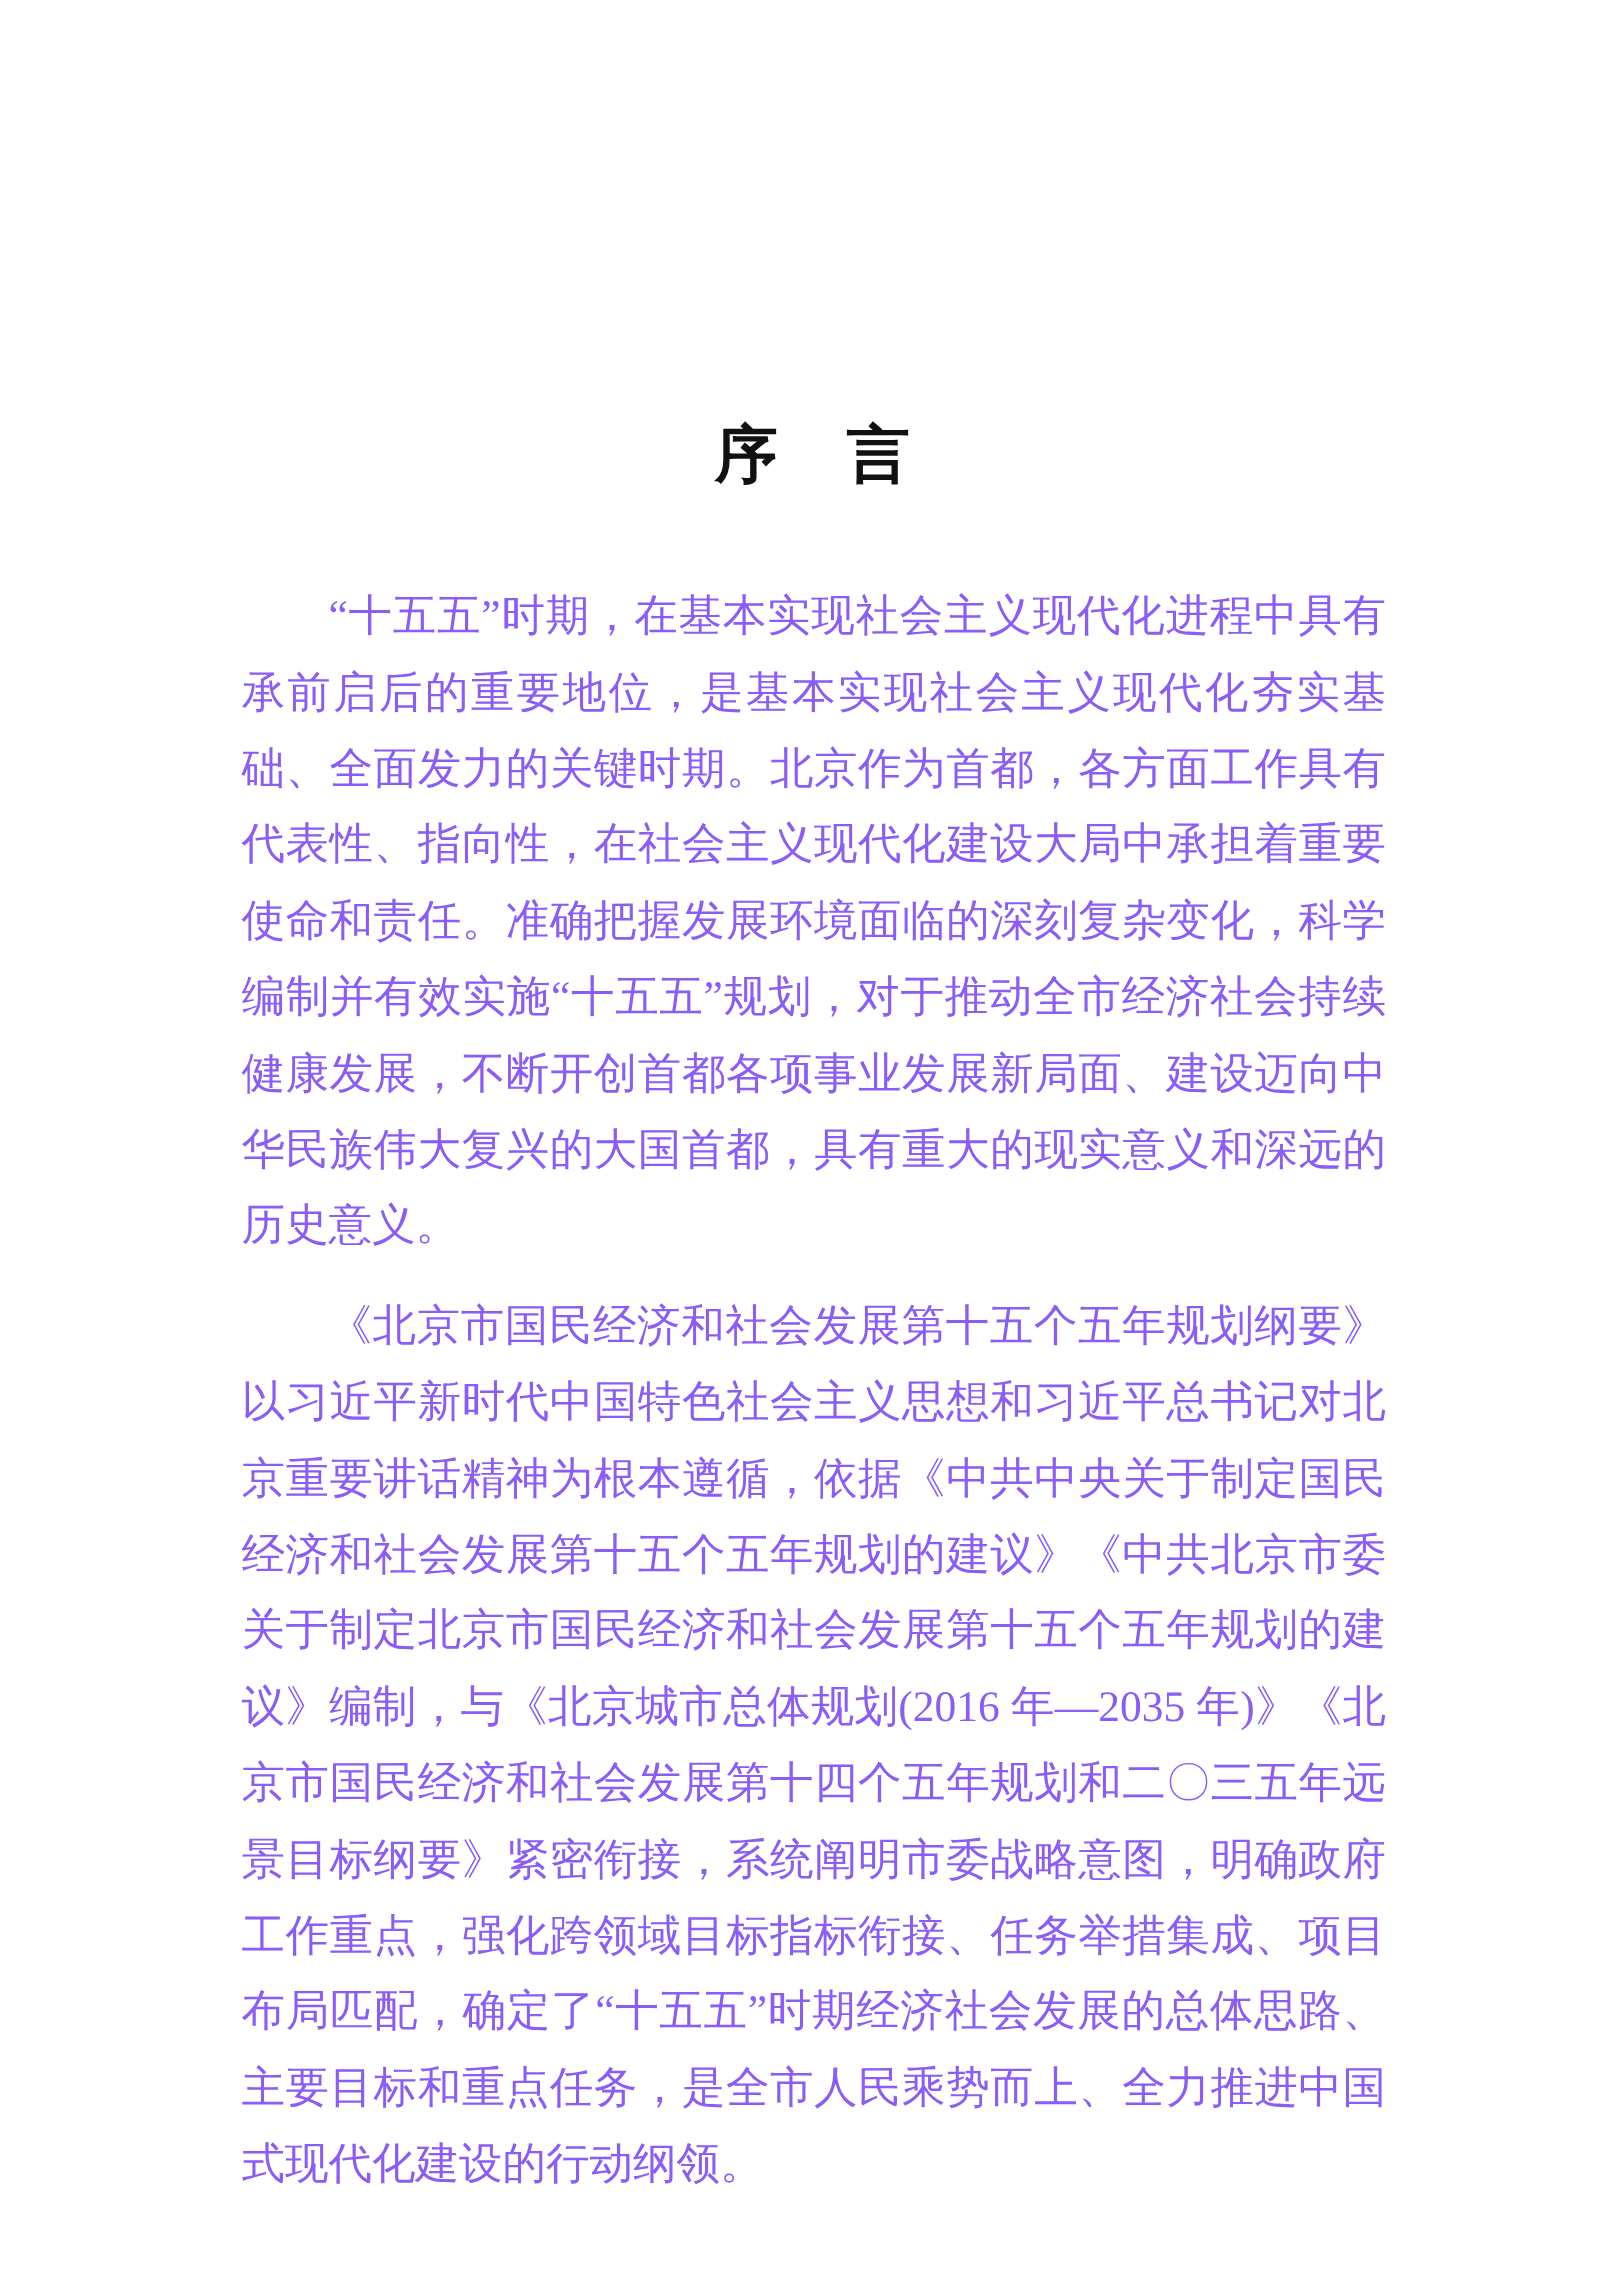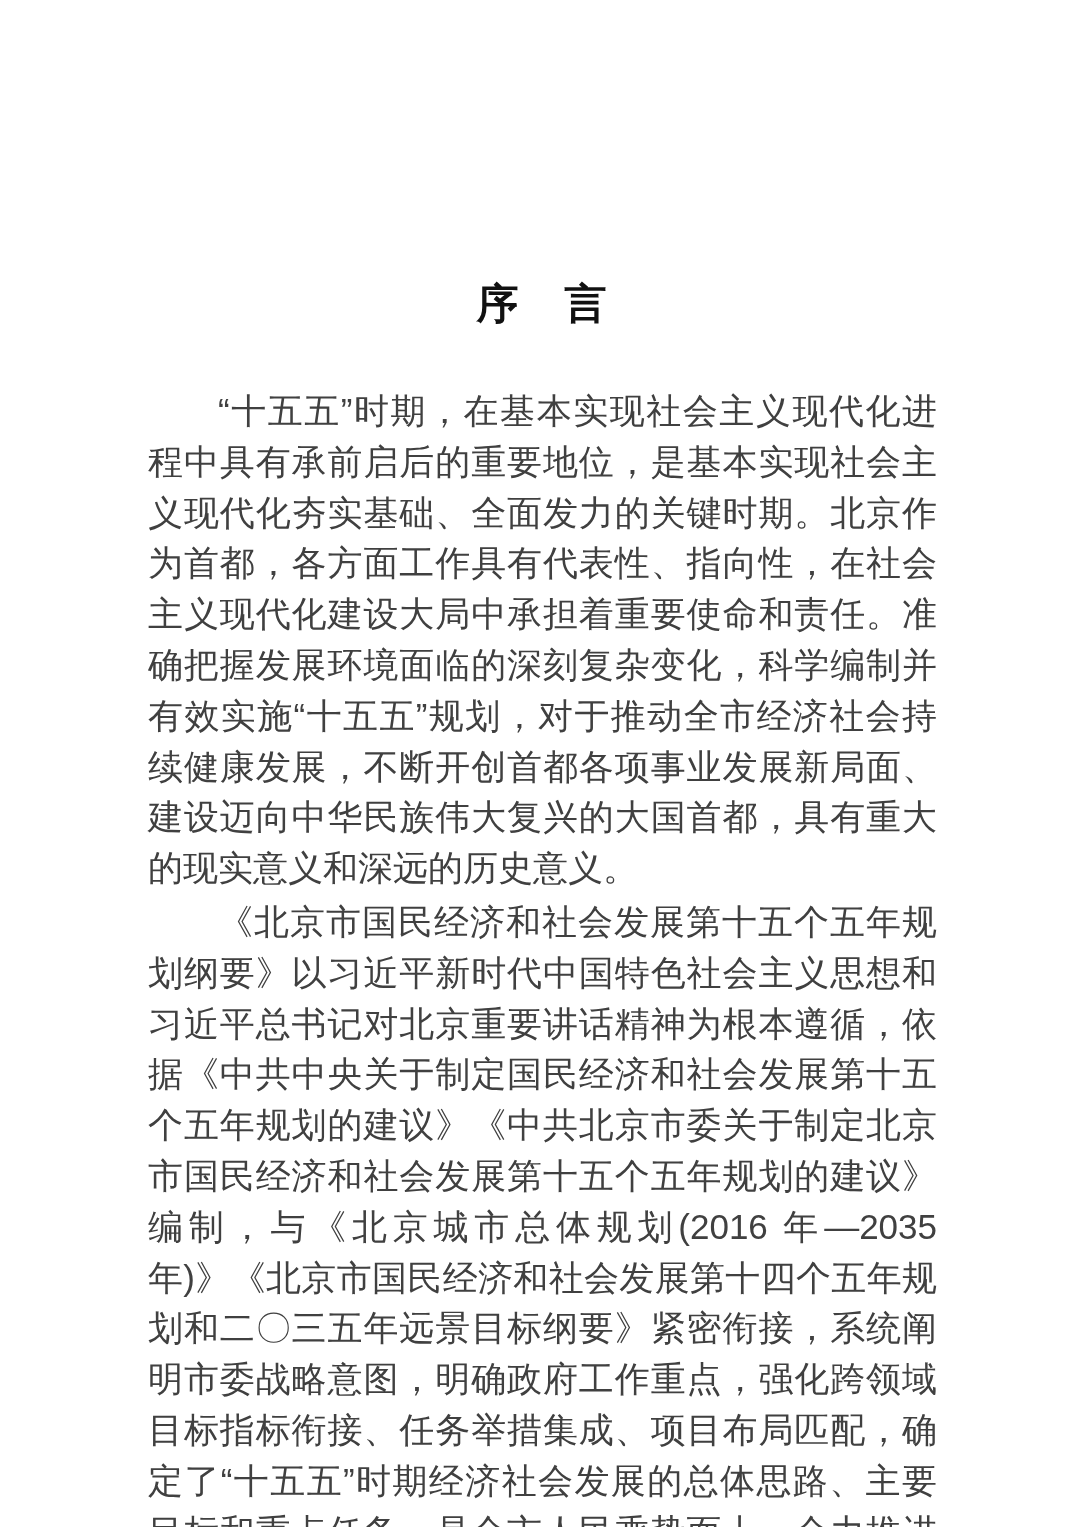--- a/index.html
+++ b/index.html
@@ -6,46 +6,46 @@
     margin: 0;
     padding: 0;
     background: #ffffff;
   }
   .page {
     position: relative;
     width: 1080px;
     height: 1527px;
     background: #ffffff;
     overflow: hidden;
-    font-family: Liberation Sans, sans-serif;
+    font-family: Liberation Serif, serif;
     color: #141414;
   }
   .content {
     position: absolute;
     left: 145px;
     top: 278px;
     width: 795px;
   }
   .doc-title {
     margin: 0 0 56px 0;
     font-size: 42px;
     line-height: 52px;
     font-weight: 700;
     text-align: center;
     letter-spacing: 2px;
     color: #111111;
   }
   .para {
-    margin: 3px;
-    font-size: 35px;
+    margin: 16px;
+    font-size: 29px;
     line-height: 50.8px;
     text-align: justify;
     text-justify: inter-ideograph;
     text-indent: 2em;
-    color: #404040;
+    color: #8b5cf6;
   }
 </style>
 </head>
 <body>
 
 <div class="page">
   <div class="content">
     <h1 class="doc-title">序　言</h1>
     <p class="para">“十五五”时期，在基本实现社会主义现代化进程中具有承前启后的重要地位，是基本实现社会主义现代化夯实基础、全面发力的关键时期。北京作为首都，各方面工作具有代表性、指向性，在社会主义现代化建设大局中承担着重要使命和责任。准确把握发展环境面临的深刻复杂变化，科学编制并有效实施“十五五”规划，对于推动全市经济社会持续健康发展，不断开创首都各项事业发展新局面、建设迈向中华民族伟大复兴的大国首都，具有重大的现实意义和深远的历史意义。</p>
     <p class="para">《北京市国民经济和社会发展第十五个五年规划纲要》以习近平新时代中国特色社会主义思想和习近平总书记对北京重要讲话精神为根本遵循，依据《中共中央关于制定国民经济和社会发展第十五个五年规划的建议》《中共北京市委关于制定北京市国民经济和社会发展第十五个五年规划的建议》编制，与《北京城市总体规划(2016 年—2035 年)》《北京市国民经济和社会发展第十四个五年规划和二〇三五年远景目标纲要》紧密衔接，系统阐明市委战略意图，明确政府工作重点，强化跨领域目标指标衔接、任务举措集成、项目布局匹配，确定了“十五五”时期经济社会发展的总体思路、主要目标和重点任务，是全市人民乘势而上、全力推进中国式现代化建设的行动纲领。</p>

